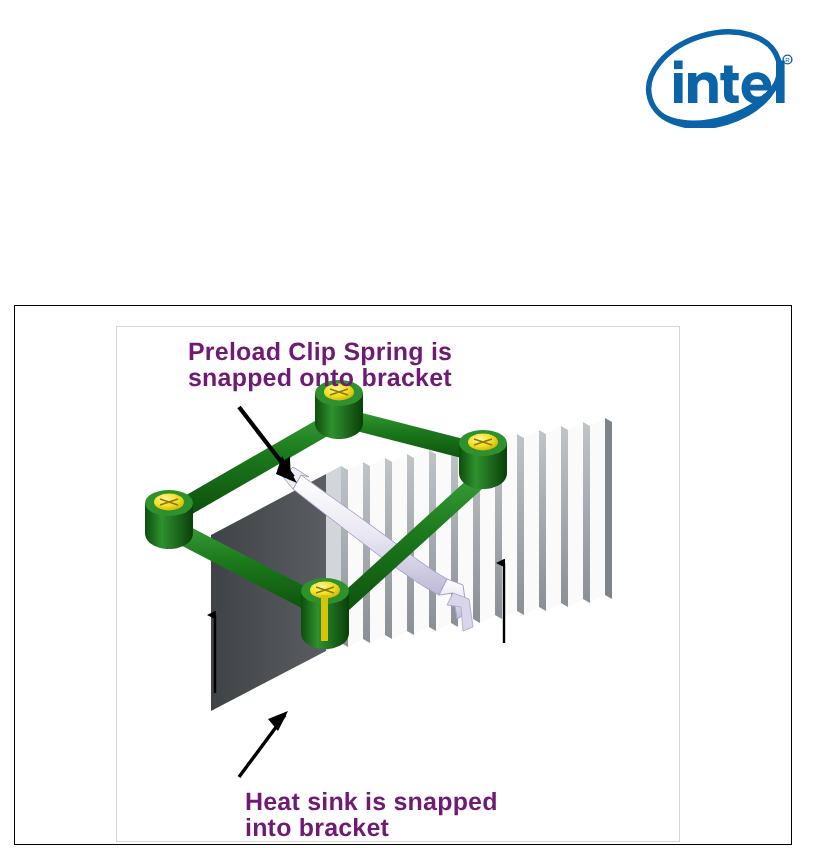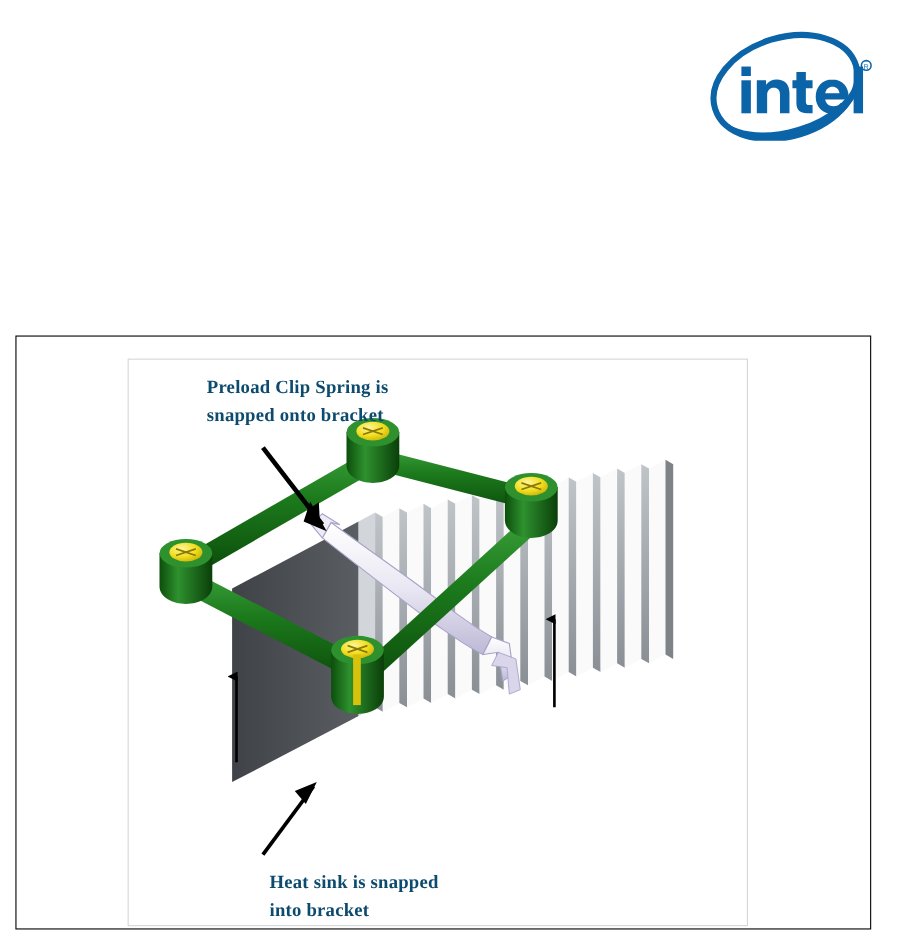--- a/index.html
+++ b/index.html
@@ -47,27 +47,27 @@
     height: 516px;
     border: 1px solid #d6d6d6;
     background: #ffffff;
     box-sizing: border-box;
     overflow: hidden;
   }
 
   
   .callout {
     position: absolute;
-    color: #0c4a6e;
+    color: #701a75;
     font-weight: bold;
-    font-size: 17px;
+    font-size: 25px;
     line-height: 26px;
     letter-spacing: 0.2px;
     white-space: pre-line;
-    font-family: Liberation Serif, serif;
+    font-family: Liberation Sans, sans-serif;
     text-rendering: geometricPrecision;
   }
   #label-top    { left: 71px;  top: 12px;  }
   #label-bottom { left: 128px; top: 462px; }
 
   
   #assembly-svg {
     position: absolute;
     left: 0; top: 0;
     width: 564px;

